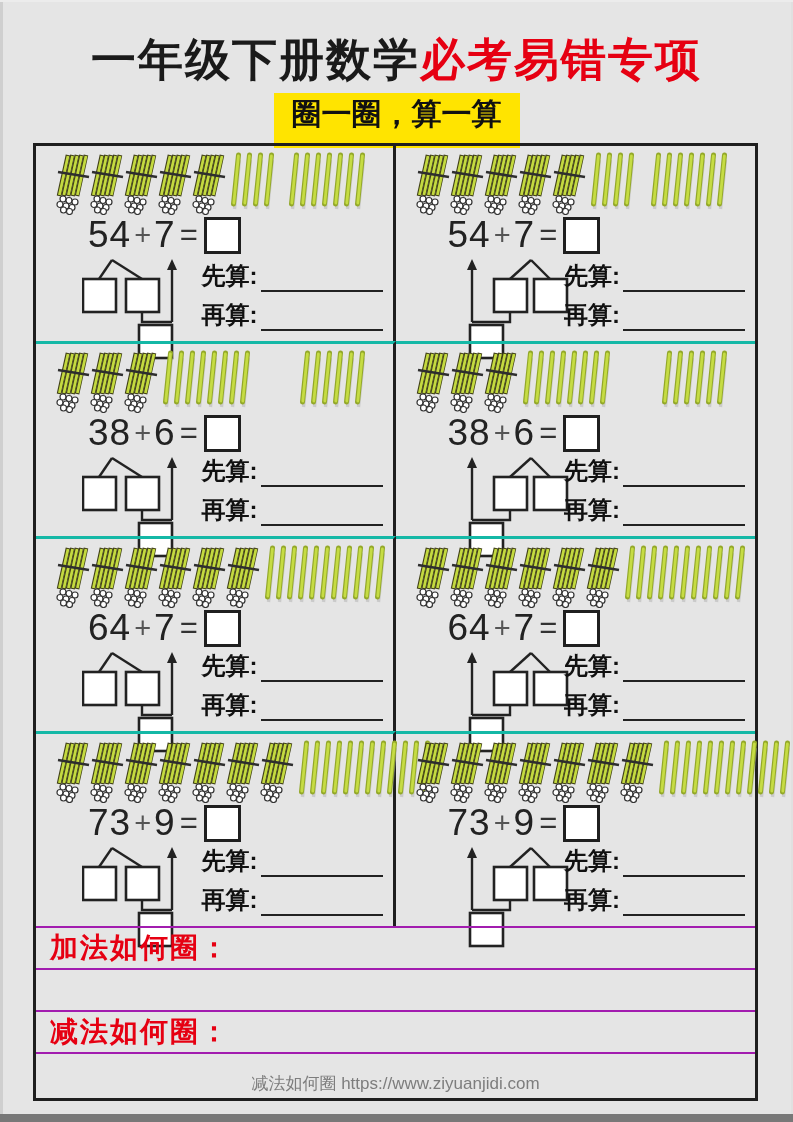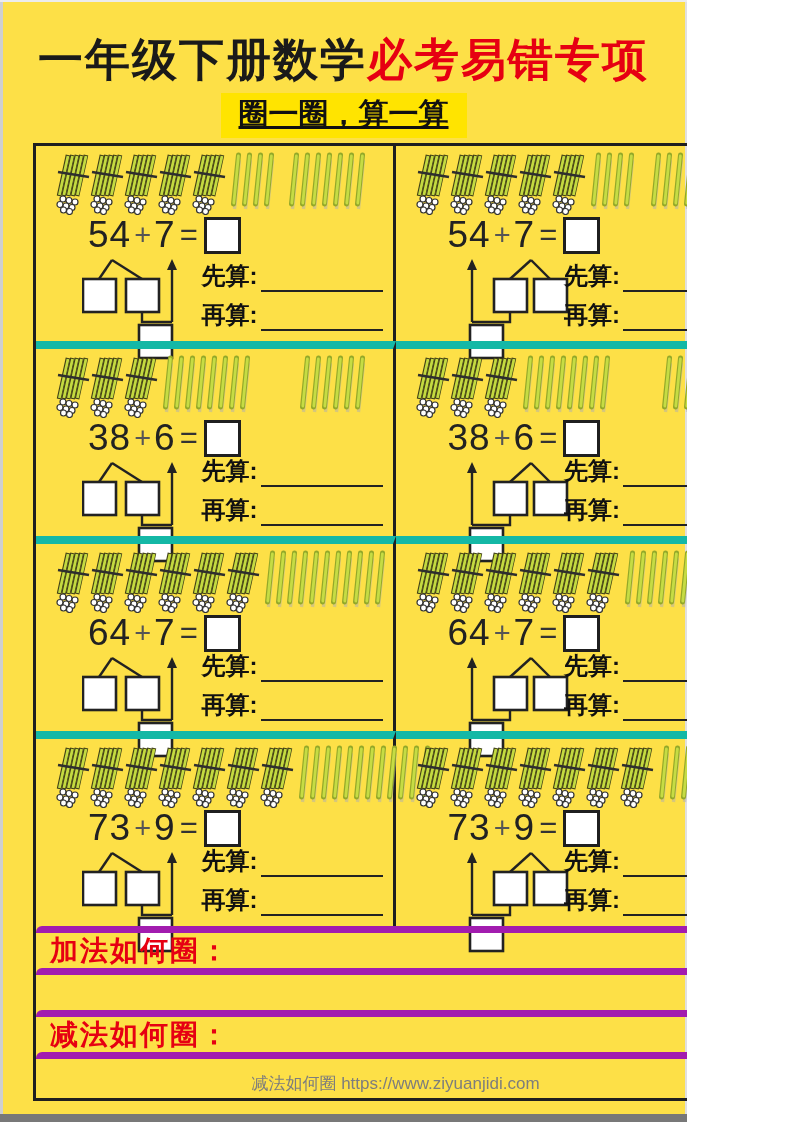--- a/index.html
+++ b/index.html
@@ -1,34 +1,34 @@
 <!DOCTYPE html>
 <html><head>
 <meta charset="utf-8">
 <style>
   html,body{margin:0;padding:0;background:#fff;}
-  .page{position:relative;width:687px;height:1122px;background:#fde047;overflow:hidden;
+  .page{position:relative;width:793px;height:1122px;background:#e5e5e5;overflow:hidden;
         font-family:"Liberation Sans",sans-serif;}
   .edge-left{position:absolute;left:0;top:0;bottom:0;width:3px;background:#cfcfcf;}
   .edge-right{position:absolute;right:0;top:0;bottom:0;width:2px;background:#e0e0e0;}
   .edge-top{position:absolute;left:0;top:0;right:0;height:2px;background:#ececec;}
   .bottom-bar{position:absolute;left:0;right:0;bottom:0;height:8px;background:#787878;}
 
   .title{position:absolute;top:30px;left:0;right:0;text-align:center;
          font-size:45px;font-weight:bold;letter-spacing:2px;color:#1a1a1a;white-space:nowrap;}
   .title-red{color:#e60012;}
   .subtitle-row{position:absolute;top:93px;left:0;right:0;text-align:center;}
   .subtitle{display:inline-block;background:#ffe400;color:#111;
-            font-size:30px;font-weight:bold;padding:1px 18px 3px;text-decoration:underline;}
+            font-size:30px;font-weight:bold;padding:1px 18px 13px;}
 
   .sheet{position:absolute;left:33px;top:143px;width:725px;border:3px solid #1f1f1f;box-sizing:border-box;}
   .grid{display:grid;grid-template-columns:1fr 1fr;}
   .cell{position:relative;height:195px;box-sizing:border-box;}
   .cell:nth-child(odd){border-right:3px solid #1f1f1f;}
-  .cell:nth-child(n+3){border-top:8px solid #14b8a6;}
+  .cell:nth-child(n+3){border-top:3px solid #14b8a6;}
 
   .sticks{position:absolute;left:20px;top:6px;right:8px;height:64px;
           display:flex;align-items:flex-start;}
   .bundle-group,.ones-group,.extra-group{display:flex;}
   .ones-group{margin-left:4px;}
   .extra-group{margin-left:auto;margin-right:20px;}
 
   .work{position:absolute;left:0;top:66px;right:0;bottom:0;}
   .equation{position:absolute;left:52px;top:2px;display:flex;align-items:center;color:#222;}
   .eq-num{font-size:37px;letter-spacing:1px;}
@@ -38,21 +38,21 @@
 
   .bond{position:absolute;left:46px;top:46px;width:135px;height:106px;}
   .bond svg .bl{stroke:#222;stroke-width:2.4px;fill:none;}
   .bond svg .bb{fill:#fff;stroke:#222;stroke-width:2.6px;}
 
   .calc{position:absolute;right:10px;bottom:10px;}
   .calc-row{display:flex;align-items:flex-end;margin-top:7px;margin-left:16px;}
   .calc-label{font-size:24px;font-weight:bold;color:#111;white-space:nowrap;}
   .calc-line{width:122px;height:22px;border-bottom:2.4px solid #222;margin-left:3px;}
 
-  .bottom-row{border-top:7px solid #a21caf;box-sizing:border-box;position:relative;border-radius:6px;}
+  .bottom-row{border-top:2px solid #a21caf;box-sizing:border-box;position:relative;}
   .label-row{height:42px;display:flex;align-items:center;padding-left:14px;}
   .red-label{color:#e60012;font-size:28px;font-weight:bold;letter-spacing:2px;}
   .empty-row{height:42px;}
   .footer-row{height:46px;}
   .footer-text{position:absolute;left:0;right:0;bottom:3px;text-align:center;
                color:#7d7d7d;font-size:17px;}
 </style>
 </head>
 <body>
 

